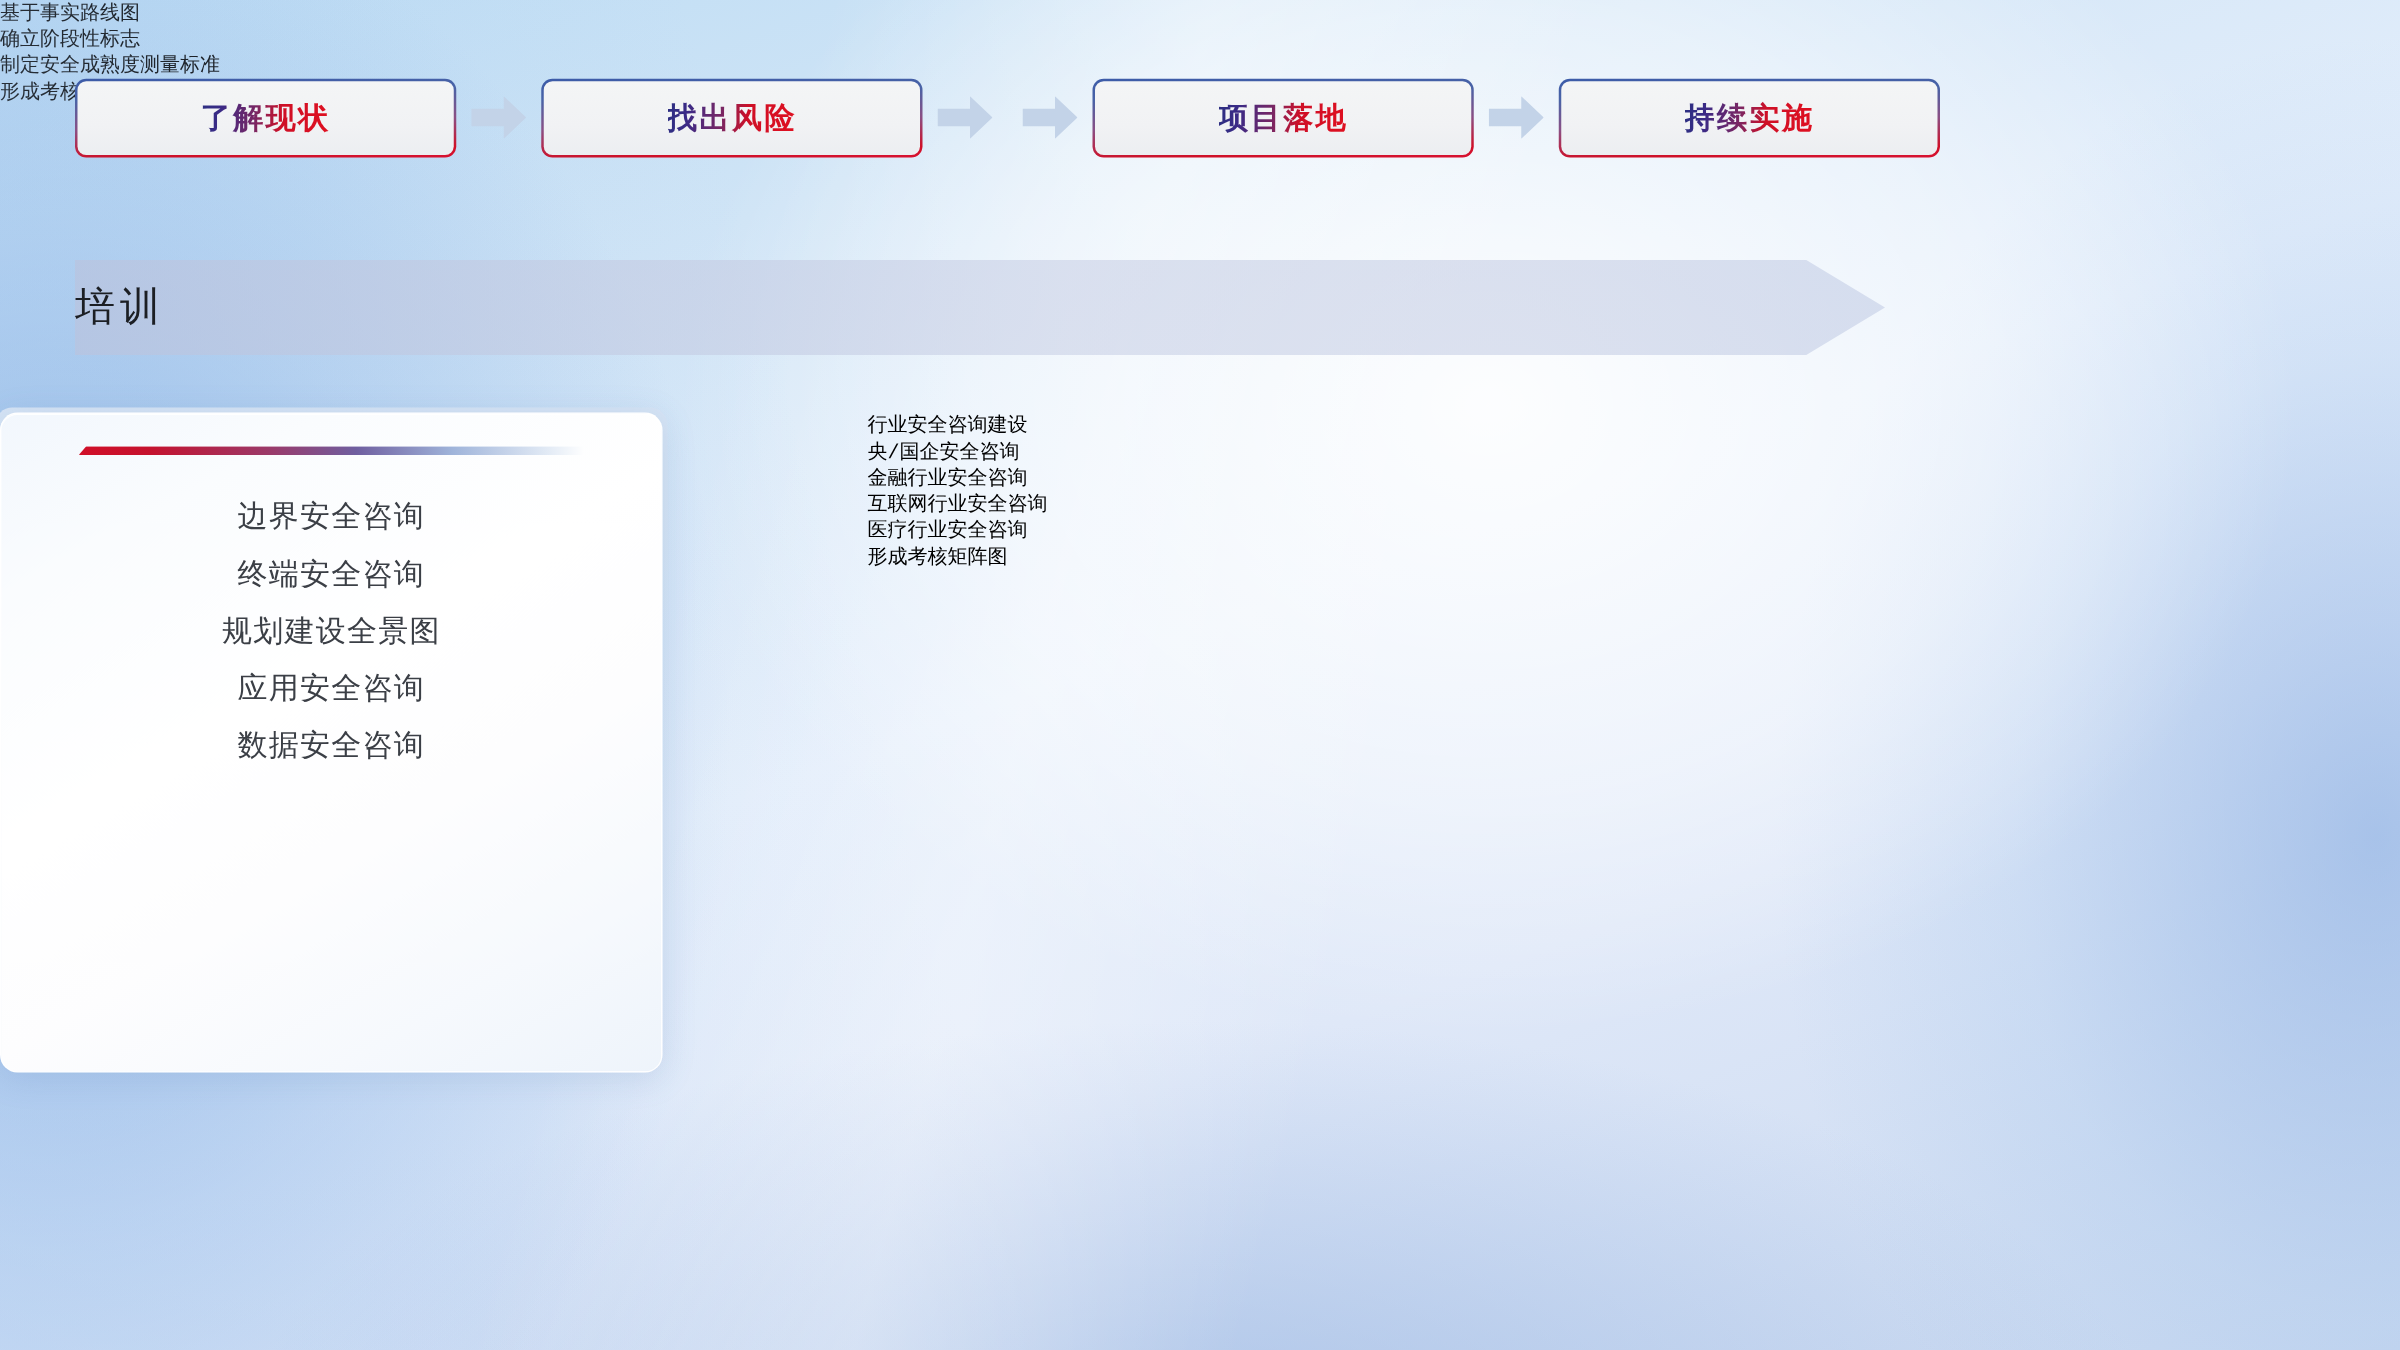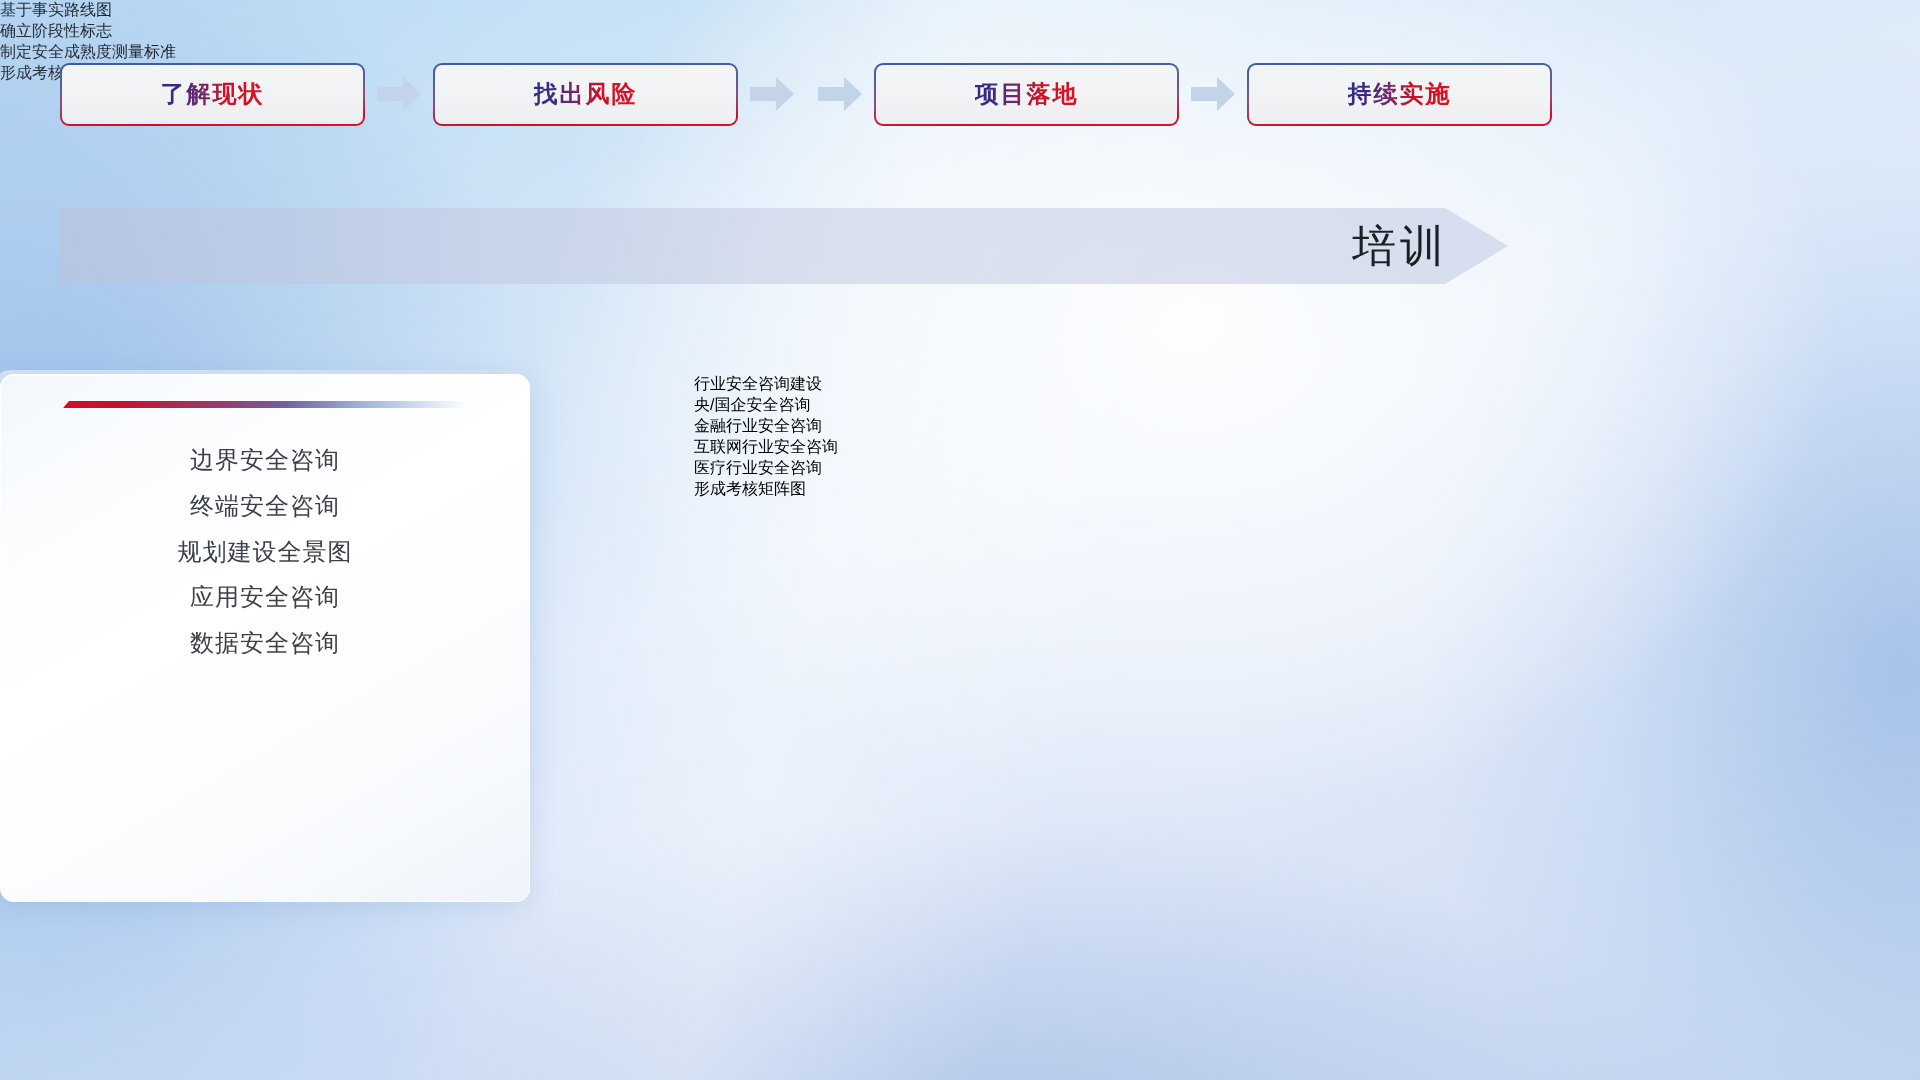--- a/index.html
+++ b/index.html
@@ -16,20 +16,21 @@
     position: relative;
     width: 1920px;
     height: 1080px;
     background:
       radial-gradient(ellipse 900px 700px at 62% 30%, rgba(255,255,255,0.92) 0%, rgba(255,255,255,0.45) 45%, rgba(255,255,255,0) 72%),
       radial-gradient(ellipse 700px 900px at 2% 55%, rgba(120,165,225,0.80) 0%, rgba(140,180,230,0.35) 45%, rgba(255,255,255,0) 78%),
       radial-gradient(ellipse 600px 800px at 99% 62%, rgba(135,172,225,0.60) 0%, rgba(160,195,235,0.25) 48%, rgba(255,255,255,0) 80%),
       radial-gradient(ellipse 1100px 500px at 50% 108%, rgba(150,180,225,0.65) 0%, rgba(255,255,255,0) 70%),
       linear-gradient(160deg, #bcdcf4 0%, #cfe4f6 22%, #e4eefb 48%, #dfe8f8 68%, #c8d8f0 100%);
     overflow: hidden;
+    font-family: Liberation Mono, monospace;
   }
   
   #stage::before {
     content: "";
     position: absolute; inset: 0;
     background:
       linear-gradient(105deg, rgba(255,255,255,0) 30%, rgba(255,255,255,0.35) 44%, rgba(255,255,255,0) 58%),
       linear-gradient(75deg, rgba(168,200,238,0.35) 0%, rgba(255,255,255,0) 38%);
     pointer-events: none;
   }
@@ -87,33 +88,33 @@
   }
   .banner-shape {
     position: absolute; inset: 0;
     background: linear-gradient(92deg, rgba(185,196,223,0.72) 0%, rgba(196,205,228,0.70) 28%, rgba(205,212,232,0.66) 55%, rgba(200,208,230,0.62) 80%, rgba(193,203,228,0.58) 100%);
     clip-path: polygon(0 0, 1385px 0, 1448px 38px, 1385px 76px, 0 76px);
   }
   .banner-label {
     position: absolute;
     left: 0; right: 0; top: 50%;
     transform: translateY(-50%);
-    text-align: right;
-    font-size: 44px;
+    text-align: left;
+    font-size: 32px;
     font-weight: normal;
     color: #1c1f24;
     letter-spacing: 4px;
     padding-right: 60px;
   }
 
   
   .cards {
     position: absolute;
     left: 0; top: 330px;
-    width: 1920px; height: 560px; margin-top: 44px;
+    width: 1920px; height: 560px;
   }
   .card-slot { position: absolute; top: 0; }
   .card-slot.s0 { left: 110px;  width: 530px; }
   .card-slot.s1 { left: 694px;  width: 530px; }
   .card-slot.s2 { left": 0; left: 1272px; width: 530px; }
 
   /* red frame behind the card, offset left+down */
   .card-frame {
     position: absolute;
     left: -14px; top: 16px;

